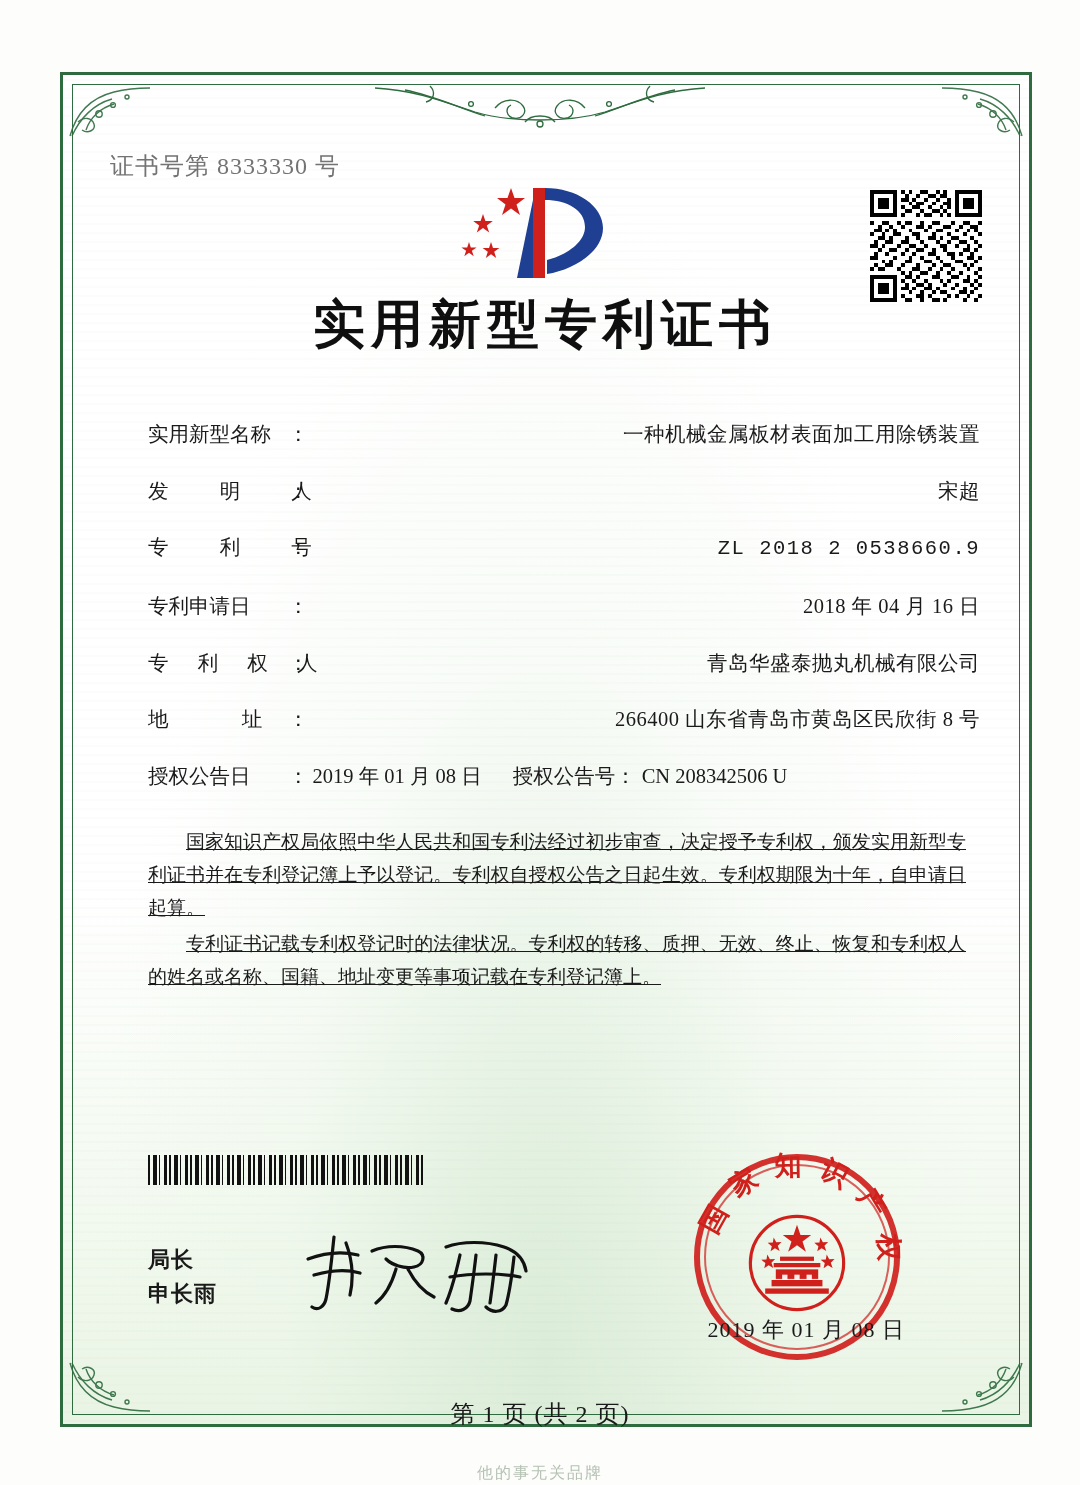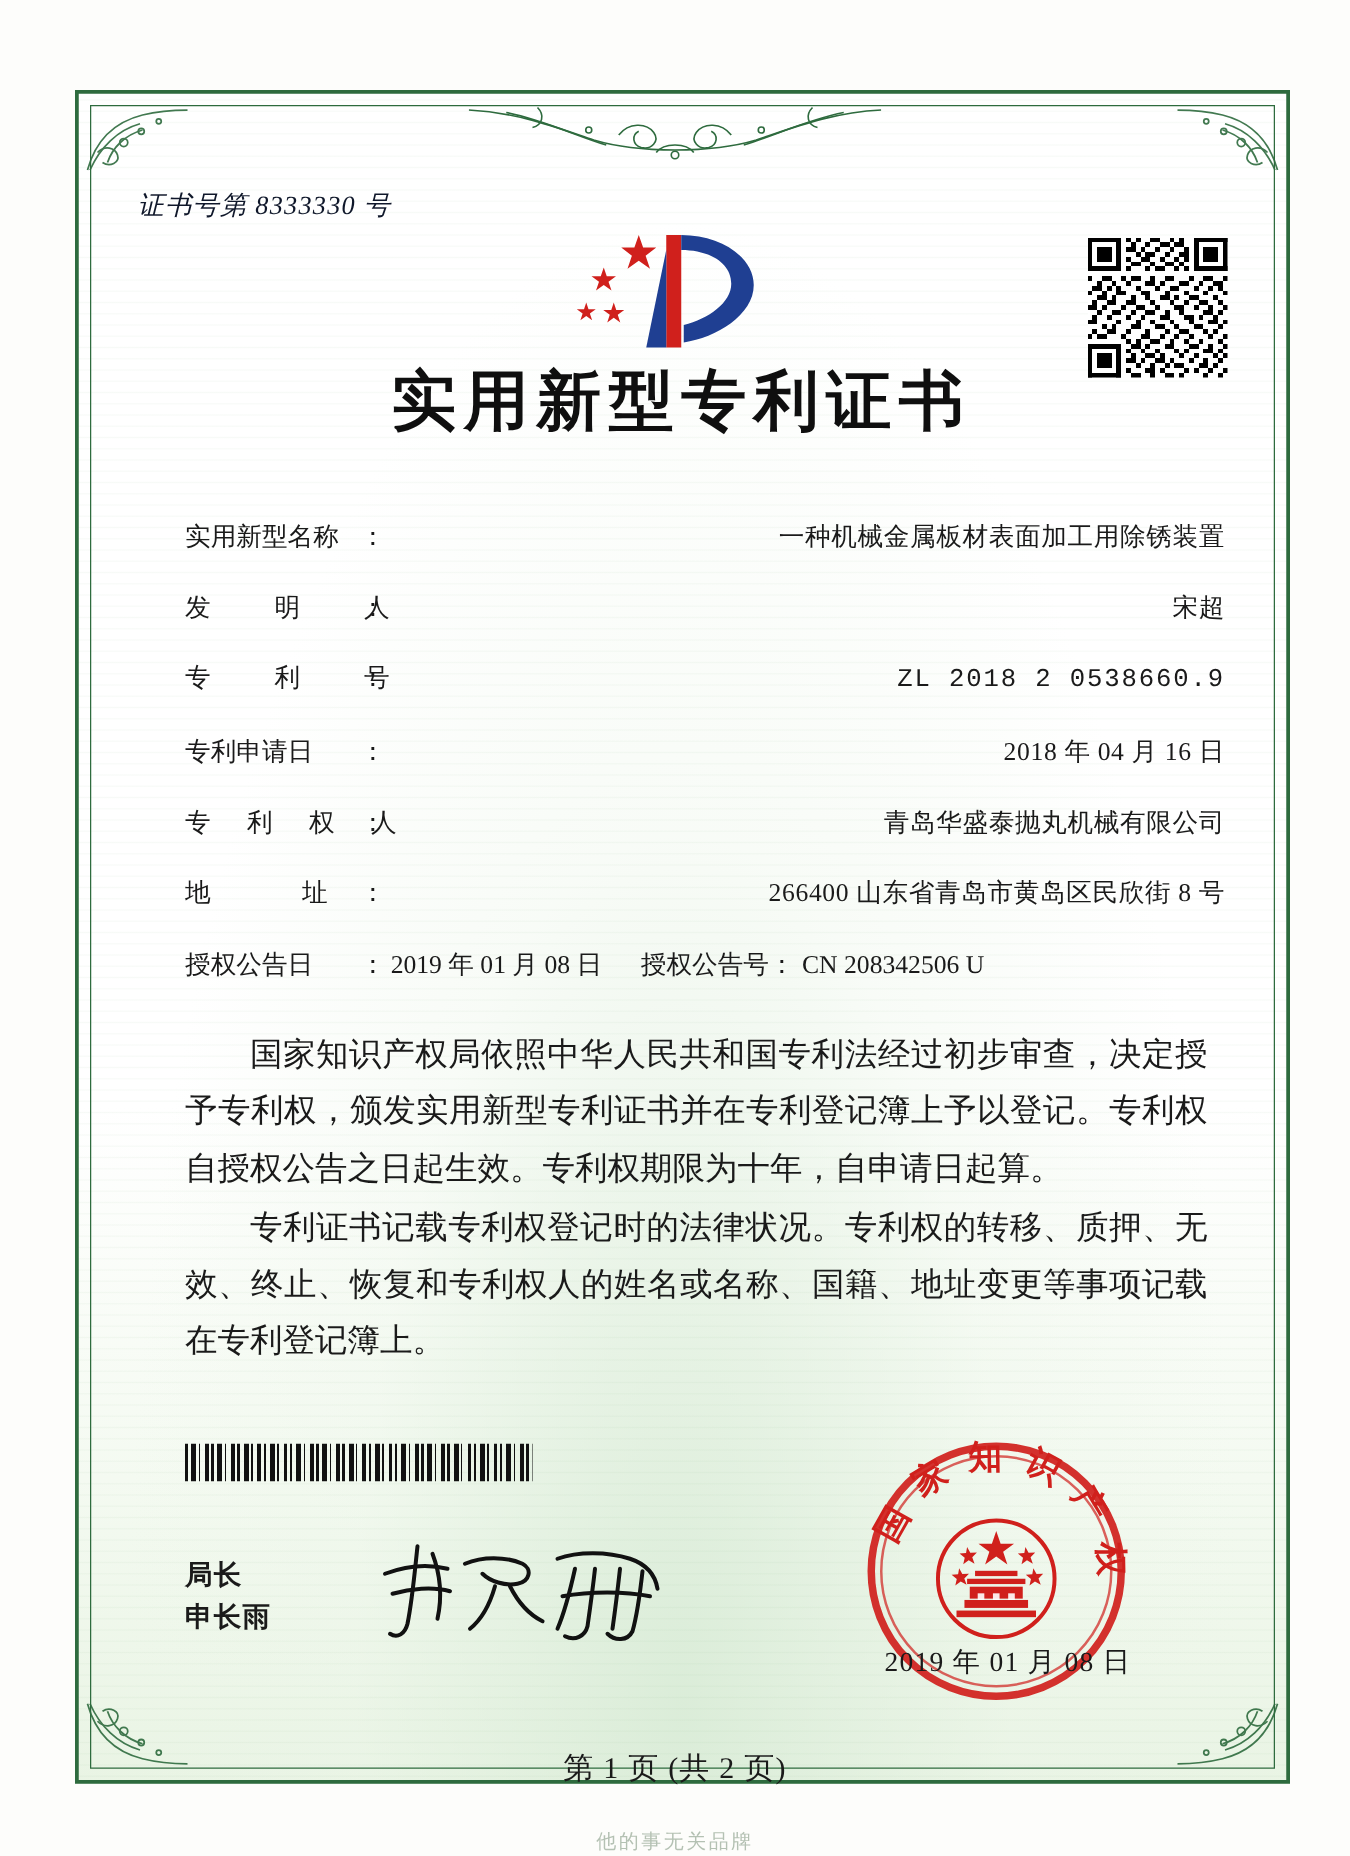--- a/index.html
+++ b/index.html
@@ -74,25 +74,24 @@
   }
   .top-flourish svg { width: 100%; height: 100%; display: block; }
 
   
   .content {
     position: absolute;
     left: 110px; top: 150px; right: 100px;
   }
 
   .cert-no {
-    font-size: 21px;
+    font-size: 24px;
     letter-spacing: 1px;
-    color: #0f172a;
+    color: #737373;
     font-family: "Liberation Serif", serif;
-    font-style: italic;
   }
 
   
   .emblem {
     position: absolute;
     left: 455px; top: 170px;
     width: 160px; height: 125px;
   }
   .emblem svg { width: 100%; height: 100%; display: block; }
 
@@ -153,23 +152,24 @@
   }
   .field-row.dual .second-value {
     margin-left: 6px;
     white-space: nowrap;
   }
 
   .paragraphs {
     margin-top: 34px;
     padding-left: 38px;
     padding-right: 14px;
-    font-size: 26px;
+    font-size: 19px;
     line-height: 1.75;
     text-align: justify;
+    text-decoration: underline;
   }
   .paragraphs p {
     margin: 0 0 2px 0;
     text-indent: 2em;
   }
 
   
   .barcode {
     position: absolute;
     left: 148px; top: 1155px;

